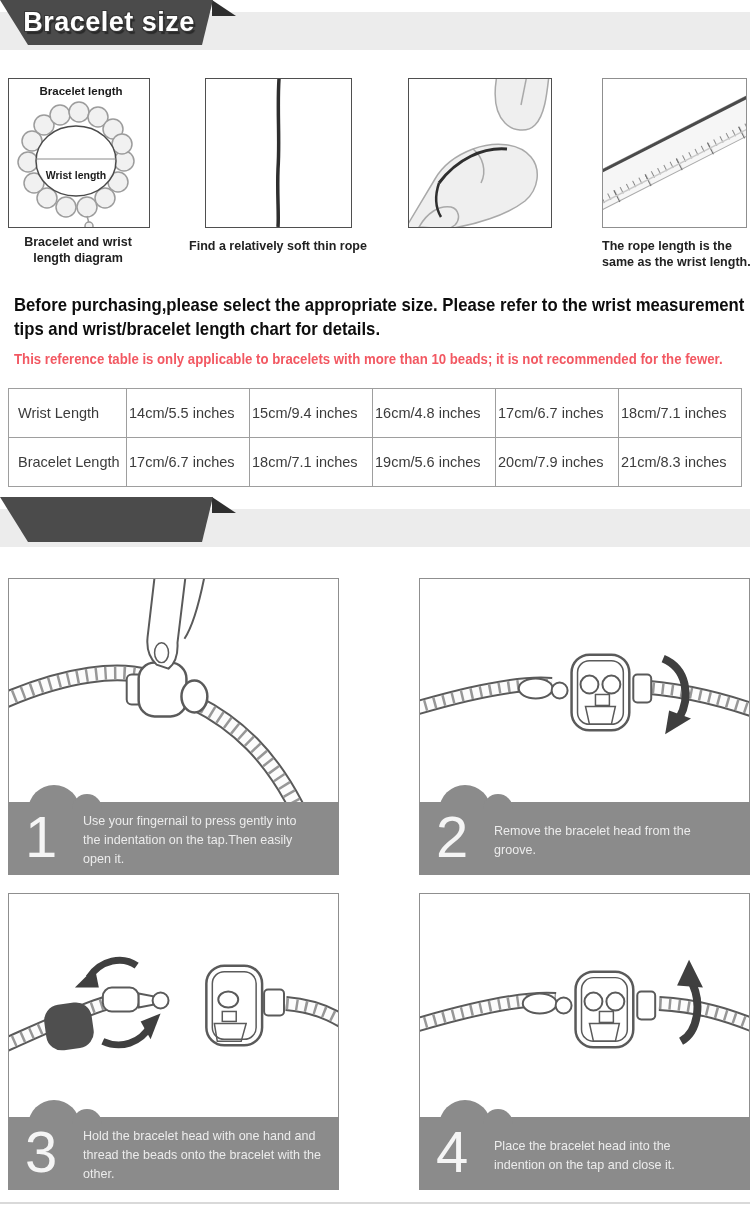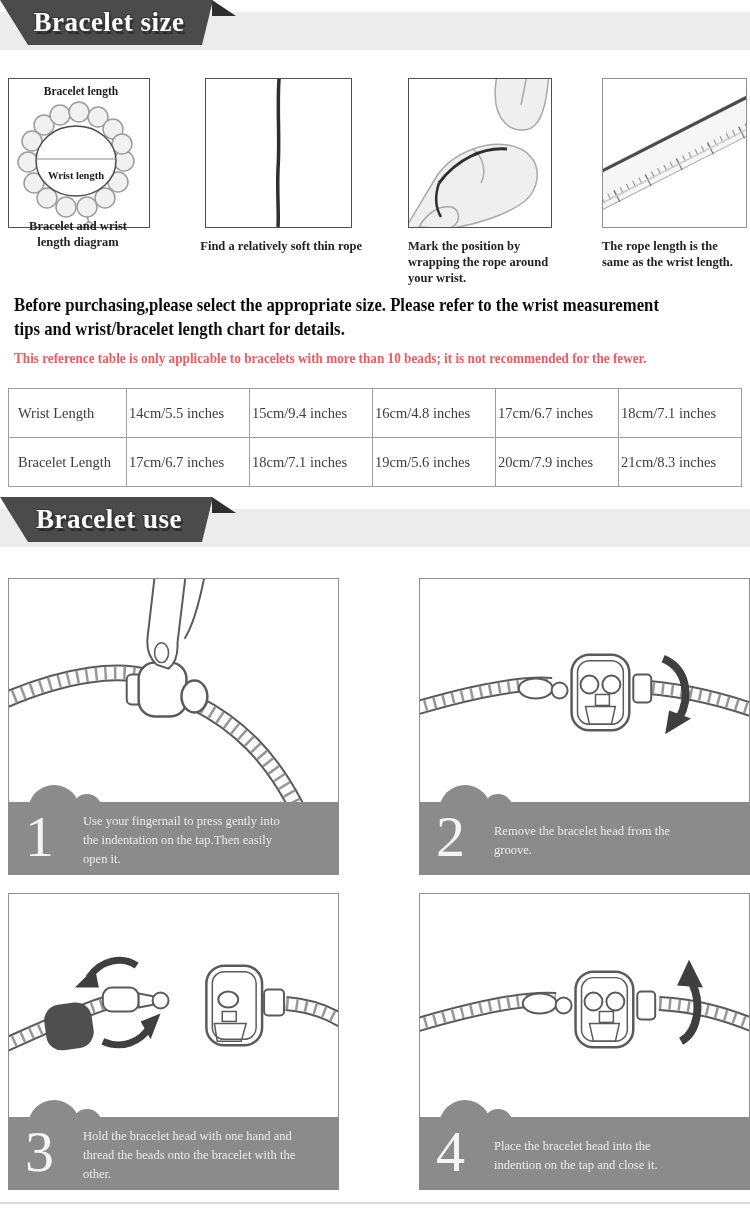--- a/index.html
+++ b/index.html
@@ -1,17 +1,17 @@
 <!DOCTYPE html>
 <html><head>
 <meta charset="utf-8">
 <style>
   html,body{margin:0;padding:0;background:#fff;}
   .page{position:relative;width:750px;height:1213px;background:#ffffff;overflow:hidden;
-        font-family:Liberation Serif, serif;color:#1c1c1c;}
+        font-family:Liberation Sans, sans-serif;color:#1c1c1c;}
 
   
   .banner{position:absolute;left:0;width:750px;height:60px;}
   .banner .band{position:absolute;top:12px;left:0;width:750px;height:38px;background:#ececec;}
   .banner svg{position:absolute;top:0;left:0;}
   .banner .title{position:absolute;top:7px;left:0;width:218px;text-align:center;
     font-size:27px;font-weight:bold;color:#ffffff;letter-spacing:.5px;
     text-shadow:-1px -1px 0 #383838,1px -1px 0 #383838,-1px 1px 0 #383838,
                  1px 1px 0 #383838,2px 3px 1px rgba(0,0,0,.45);}
 
@@ -86,46 +86,43 @@
           <circle cx="113" cy="65" r="10"></circle>
       </g>
       <line x1="78" y1="137" x2="80" y2="144" stroke="#9c9c9c" stroke-width="1.5"></line>
       <circle cx="80" cy="147" r="4" fill="#f1f1f1" stroke="#9c9c9c" stroke-width="1.5"></circle>
       <ellipse cx="67" cy="82" rx="40" ry="35" fill="rgba(255,255,255,0.88)" stroke="#4a4a4a" stroke-width="1.5"></ellipse>
       <line x1="27" y1="80" x2="107" y2="80" stroke="#8a8a8a" stroke-width="1"></line>
       <text x="72" y="16" text-anchor="middle" font-size="11.5" font-weight="bold" fill="#1a1a1a">Bracelet length</text>
       <text x="67" y="100" text-anchor="middle" font-size="10.5" font-weight="bold" fill="#1a1a1a">Wrist length</text>
     </svg>
   </div>
-  <div class="mcap center" style="left:8px;top:218px;width:140px;">Bracelet and wrist
+  <div class="mcap center" style="left:8px;top:234px;width:140px;">Bracelet and wrist
 length diagram</div>
 
   <div class="mbox" style="left:205px;top:78px;width:145px;height:148px;">
     <svg width="145" height="148" viewBox="0 0 145 148">
       <path d="M73,0 C71,30 74,60 72,90 C71,115 73,135 72,148" stroke="#2e2e2e" stroke-width="3.5" fill="none"></path>
     </svg>
   </div>
-  <div class="mcap center" style="left:162px;top:238px;width:200px;white-space:nowrap;text-align:right;">Find a relatively soft thin rope</div>
+  <div class="mcap center" style="left:178px;top:238px;width:200px;white-space:nowrap;">Find a relatively soft thin rope</div>
 
   <div class="mbox" style="left:408px;top:78px;width:142px;height:148px;">
     <svg width="142" height="148" viewBox="0 0 142 148">
       <g stroke="#a9a9a9" stroke-width="1.5" fill="#efefef">
         <path d="M88,-4 C84,18 86,34 96,44 C104,52 118,54 126,46 C136,36 138,14 140,-4 Z"></path>
         <path d="M118,-4 L112,26" fill="none"></path>
         <path d="M-4,150 L26,100 C34,86 48,76 64,70 C86,62 110,64 122,78 C132,90 130,110 116,122 C98,136 66,146 38,150 Z"></path>
         <path d="M64,70 C74,78 78,92 72,104" fill="none"></path>
         <path d="M10,148 C18,134 30,126 42,128 C50,130 52,140 46,146 L40,150 Z"></path>
       </g>
       <path d="M30,104 C48,80 74,68 98,70" stroke="#2e2e2e" stroke-width="3" fill="none"></path>
       <path d="M30,104 C26,116 26,128 32,138" stroke="#2e2e2e" stroke-width="2.5" fill="none"></path>
     </svg>
   </div>
-  <div class="mcap" style="left:408px;top:238px;width:160px;">Mark the position by
-wrapping the rope around
-your wrist.</div>
 
   <div class="mbox" style="left:602px;top:78px;width:143px;height:148px;border-color:#8f8f8f;">
     <svg width="143" height="148" viewBox="0 0 143 148">
       <defs>
         <pattern id="ticks" width="7" height="40" patternUnits="userSpaceOnUse">
           <line x1="0.5" y1="0" x2="0.5" y2="7" stroke="#8a8a8a" stroke-width="1"></line>
         </pattern>
         <pattern id="ticks2" width="35" height="40" patternUnits="userSpaceOnUse">
           <line x1="0.5" y1="0" x2="0.5" y2="13" stroke="#707070" stroke-width="1.3"></line>
         </pattern>
@@ -174,21 +171,20 @@
     </tr>
   </tbody>
     </table>
 
   <div class="banner" style="top:497px;">
     <div class="band"></div>
     <svg width="240" height="50" viewBox="0 0 240 50">
       <polygon points="212,0 236,16 212,16" fill="#2e2e2e"></polygon>
       <polygon points="0,0 213,0 202,45 28,45" fill="#4b4b4b"></polygon>
     </svg>
-    <div class="title">Bracelet use</div>
   </div>
 
   <div class="panel" style="left:8px;top:578px;">
     <div class="art">
       <svg viewBox="0 0 330 224">
         <g class="lineart">
           <path d="M-5,122 C60,94 110,90 138,98" stroke-width="17"></path>
           <path d="M-5,122 C60,94 110,90 138,98" stroke="#fcfcfc" stroke-width="13"></path>
           <path d="M-5,122 C60,94 110,90 138,98" stroke="#979797" stroke-width="13" stroke-dasharray="2.5 7"></path>
           <path d="M186,124 C230,146 262,178 288,228" stroke-width="17"></path>

